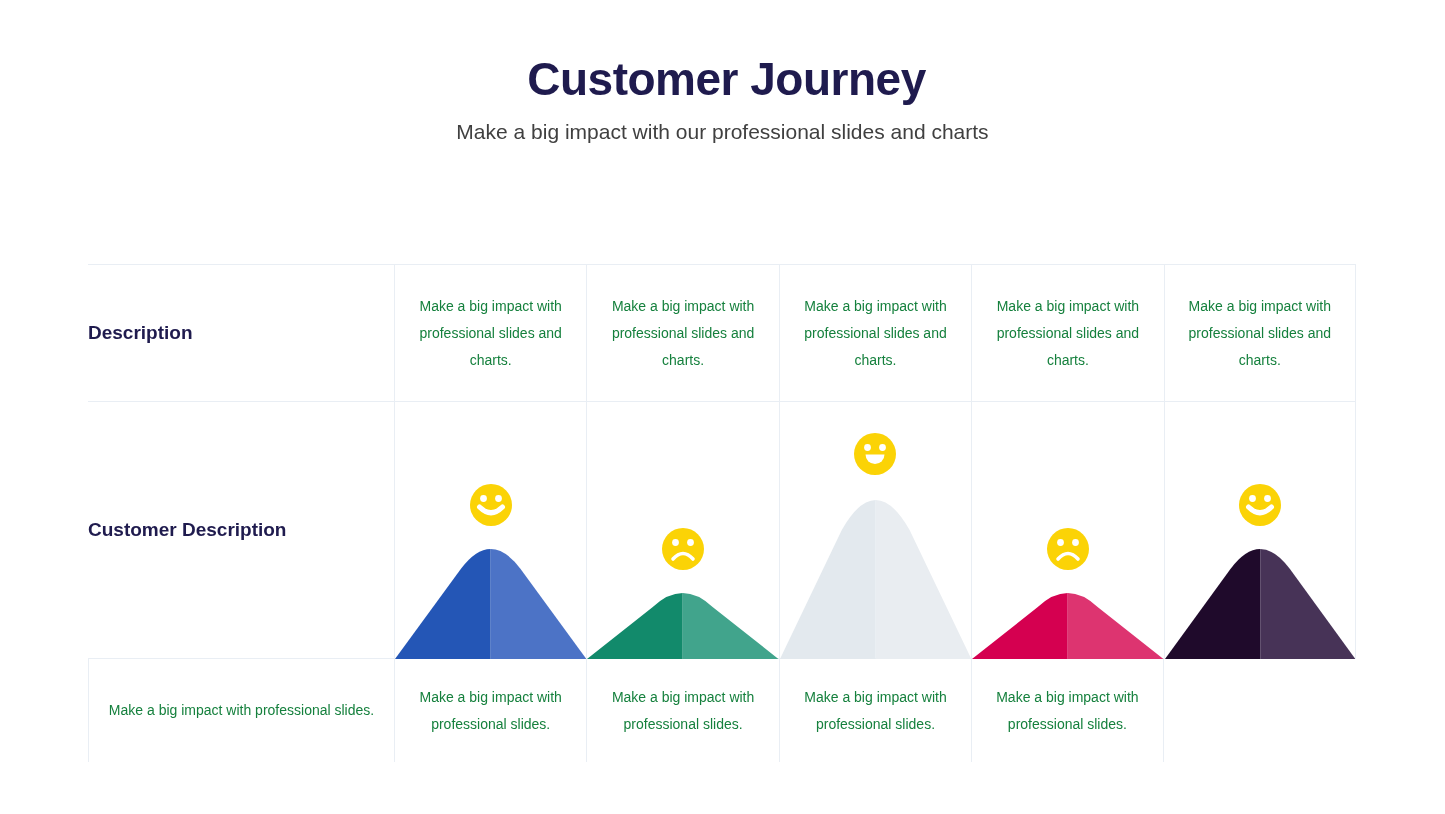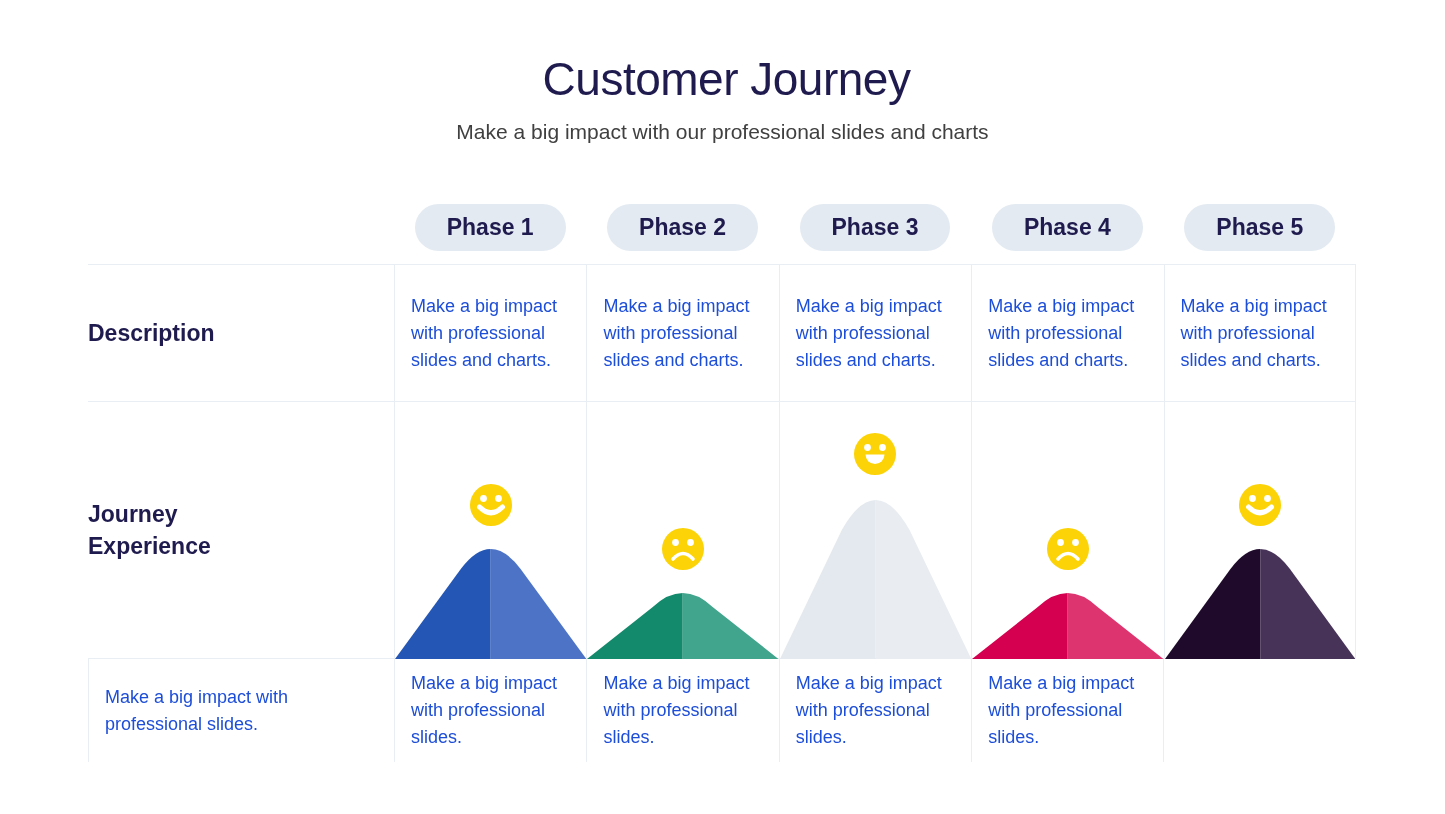--- a/index.html
+++ b/index.html
@@ -4,78 +4,60 @@
 <style>
   * { margin:0; padding:0; box-sizing:border-box; }
   html,body { background:#ffffff; }
   body { font-family:"Liberation Sans", sans-serif; }
   .canvas {
     position:relative; width:1445px; height:814px; background:#ffffff;
     overflow:hidden; margin:0 auto;
   }
   
   .header { position:absolute; top:52px; left:0; width:100%; text-align:center; }
-  .title { font-size:46px; font-weight:normal; letter-spacing:-0.5px; color:#1f1b4e;padding-left:8px; }
+  .title { font-size:46px; font-weight:bold; letter-spacing:-0.5px; color:#1f1b4e;padding-left:8px; }
   .subtitle { margin-top:14px; font-size:21px; color:#404040; }
 
   
   .pills-row {
     position:absolute; left:88px; top:203px; width:1268px; height:48px;
     display:grid; grid-template-columns:306px repeat(5,1fr);
   }
   .pill-cell { display:flex; align-items:center; justify-content:center; }
   .pill {
     padding:10px 32px; border-radius:24px; font-size:23px; font-weight:bold;
     white-space:nowrap;
   }
 
   
   .journey-table { position:absolute; left:88px; top:264px; width:1268px; }
   .t-row { display:grid; grid-template-columns:306px repeat(5,1fr); }
   .row-description { height:138px; border-top:1px solid #e9eef4; border-bottom:1px solid #e9eef4; }
   .row-experience { height:257px; border-bottom:1px solid #e9eef4; }
   .row-opportunities { height:103px; }
   .label-cell { display:flex; align-items:center; }
-  .row-label { font-size:23px; font-weight:bold; color:#1f1b4e; line-height:1.4; max-width:210px; }
+  .row-label { font-size:19px; font-weight:bold; color:#1f1b4e; line-height:1.4; max-width:210px; }
   .cell { border-left:1px solid #e9eef4; position:relative; }
   .cell.last { border-right:1px solid #e9eef4; }
   .text-cell { display:flex; align-items:center; justify-content:center; padding:8px 16px; }
-  .cell-text { font-size:18px; line-height:27px; color:#1d4ed8; }
+  .cell-text { font-size:14px; line-height:27px; color:#15803d; text-align:center; }
 
   .mountain { position:absolute; left:0; bottom:-1px; width:100%; display:block; }
   .face { position:absolute; left:50%; transform:translateX(-50%); width:42px; height:42px; }
 </style>
 </head>
 <body>
 
 <div class="canvas">
 
   <div class="header">
     <div class="title">Customer Journey</div>
     <div class="subtitle">Make a big impact with our professional slides and charts</div>
   </div>
 
-  <div class="pills-row">
-    <div class="pill-cell"></div>
-  <div class="pill-cell">
-        <div class="pill" style="background: rgb(227, 234, 241); color: rgb(31, 27, 78);">Phase 1</div>
-      </div>
-      <div class="pill-cell">
-        <div class="pill" style="background: rgb(227, 234, 241); color: rgb(31, 27, 78);">Phase 2</div>
-      </div>
-      <div class="pill-cell">
-        <div class="pill" style="background: rgb(227, 234, 241); color: rgb(31, 27, 78);">Phase 3</div>
-      </div>
-      <div class="pill-cell">
-        <div class="pill" style="background: rgb(227, 234, 241); color: rgb(31, 27, 78);">Phase 4</div>
-      </div>
-      <div class="pill-cell">
-        <div class="pill" style="background: rgb(227, 234, 241); color: rgb(31, 27, 78);">Phase 5</div>
-      </div>
-    </div>
 
   <div class="journey-table">
     <div class="t-row row-description">
       <div class="label-cell">
         <div class="row-label">Description</div>
       </div>
     <div class="cell text-cell">
           <div class="cell-text">Make a big impact with professional slides and charts.</div>
         </div>
         <div class="cell text-cell">
@@ -86,21 +68,21 @@
         </div>
         <div class="cell text-cell">
           <div class="cell-text">Make a big impact with professional slides and charts.</div>
         </div>
         <div class="cell text-cell last">
           <div class="cell-text">Make a big impact with professional slides and charts.</div>
         </div>
       </div>
     <div class="t-row row-experience">
       <div class="label-cell">
-        <div class="row-label">Journey Experience</div>
+        <div class="row-label">Customer Description</div>
       </div>
     <div class="cell">
           <svg class="mountain" viewBox="0 0 192 112" height="112" preserveAspectRatio="none">
             <path d="M0,112 L66,22 Q81,2 96,2 L96,112 Z" fill="#2456b6"></path>
             <path d="M96,112 L96,2 Q111,2 126,22 L192,112 Z" fill="#4c73c6"></path>
           </svg>
           <svg class="face" style="bottom:132px" viewBox="-21 -21 42 42">
             <circle cx="0" cy="0" r="21" fill="#fbd306"></circle>
             <circle cx="-7.5" cy="-6.5" r="3.4" fill="#ffffff"></circle>
             <circle cx="7.5" cy="-6.5" r="3.4" fill="#ffffff"></circle>

